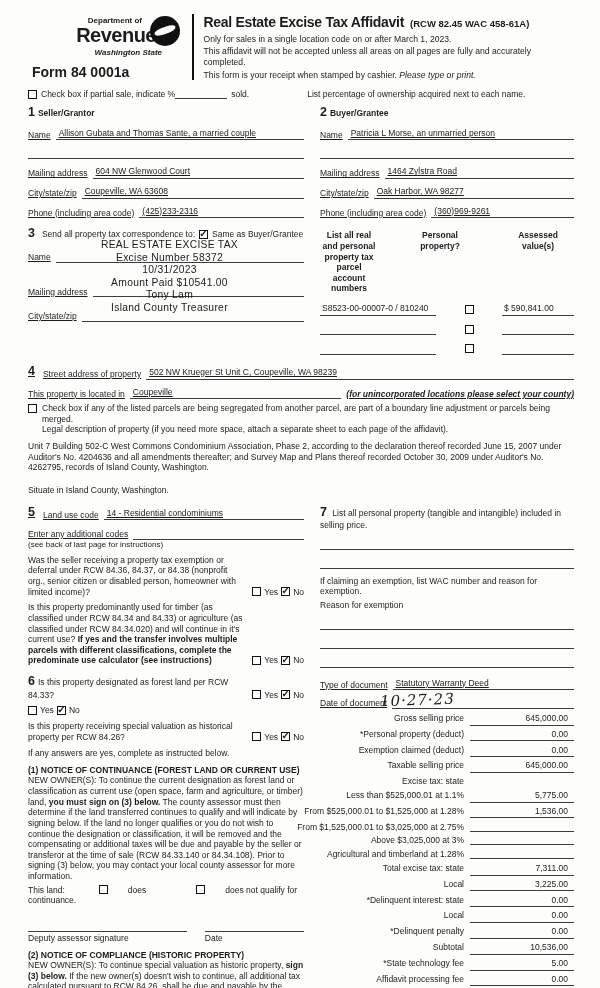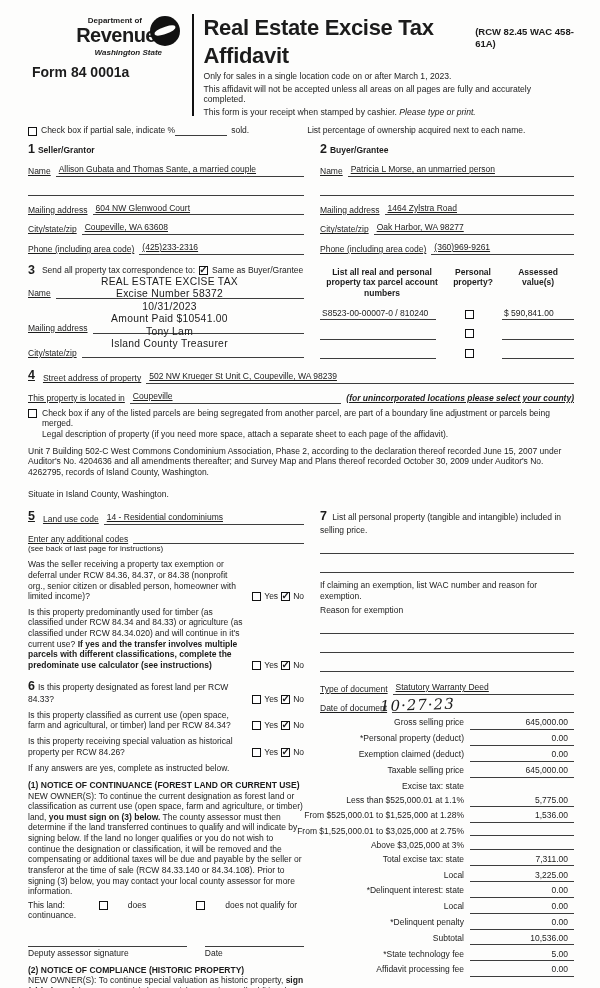--- a/index.html
+++ b/index.html
@@ -17,21 +17,21 @@
   .logo-text { text-align:right; }
   .logo-dept { font-size:8px; font-weight:bold; margin-right:14px; }
   .logo-rev { font-size:20px; font-weight:bold; letter-spacing:-0.5px; line-height:0.9; }
   .logo-state { font-size:8px; font-style:italic; font-weight:bold; margin-top:2px; }
   .logo-mark { width:30px; height:30px; border-radius:50%; background:#111; position:relative; margin-left:-6px; flex:none; }
   .logo-mark::after { content:""; position:absolute; left:4px; top:11px; width:22px; height:7px; background:#fdfdfc; border-radius:50% 40% 50% 40%; transform:rotate(-18deg); }
   .form-no { font-size:14px; font-weight:bold; margin-top:6px; text-align:left; padding-left:4px; }
   .hdr-divider { width:1.5px; background:#111; margin:4px 10px 2px 6px; }
   .hdr-right { flex:1; padding-top:4px; }
   .hdr-title-row { display:flex; align-items:baseline; gap:6px; }
-  .hdr-title { font-size:22px; font-weight:bold; letter-spacing:-0.3px; }
+  .hdr-title { font-size:14px; font-weight:bold; letter-spacing:-0.3px; }
   .hdr-rcw { font-size:9.5px; font-weight:bold; }
   .hdr-sub { font-size:8.6px; margin-top:2px; }
   
   .cbx { display:inline-flex; width:9px; height:9px; border:1.2px solid #111; align-items:center; justify-content:center; flex:none; vertical-align:-1px; background:#fff; }
   .cbx.on::after { content:"✓"; font-size:10px; font-weight:bold; line-height:1; margin-top:-1px; }
   .yn { display:inline-flex; gap:3px; align-items:center; white-space:nowrap; flex:none; }
   .frow { display:flex; align-items:flex-end; gap:5px; margin-top:7px;text-decoration:underline; }
   .frow .lbl { white-space:nowrap; }
   .fill { flex:1; border-bottom:1px solid #3d3d3d; padding:0 3px 1px 3px; min-height:10px; }
   .bline { border-bottom:1px solid #3d3d3d; height:11px; margin-top:8px; }
@@ -40,21 +40,21 @@
   b.inl { font-weight:bold; }
   .twocol { display:flex; gap:16px; }
   .lcol { width:276px; flex:none; }
   .rcol { flex:1; min-width:0; }
   .small { font-size:8px; }
   .hand { font-family:"DejaVu Serif", serif; font-style:italic; font-size:12.5px; display:inline-block; transform:rotate(-2deg); letter-spacing:1px; }
   
   .s3wrap { position:relative; }
   .stamp { position:absolute; left:34px; top:13px; width:215px; text-align:center; font-size:10.3px; line-height:1.22; letter-spacing:0.3px; color:#1a1a1a; z-index:2; }
   
-  .ptable-head { display:flex; font-weight:bold; text-align:center; margin-top:4px; }
+  .ptable-head { display:flex; font-weight:bold; text-align:center; margin-top:4px;gap:33px; }
   .ph1 { flex:1; } .ph2 { width:58px; flex:none; } .ph3 { width:72px; flex:none; }
   .prow { display:flex; align-items:flex-end; margin-top:9px; gap:4px; }
   .prow .pnum { flex:1; border-bottom:1px solid #3d3d3d; padding:0 2px 1px 2px; min-height:10px; }
   .prow .pbox { width:58px; flex:none; text-align:center; }
   .prow .pval { width:72px; flex:none; border-bottom:1px solid #3d3d3d; padding:0 2px 1px 2px; min-height:10px; }
   
   .qrow { display:flex; justify-content:space-between; align-items:flex-end; gap:6px; margin-top:5px; }
   .qtext { flex:1; }
   
   .xrow { display:flex; justify-content:flex-end; align-items:flex-start; margin-top:3.2px; }
@@ -258,21 +258,20 @@
       <div class="qrow" style="margin-top:8px;">
         <span class="qtext"><span class="secnum">6</span><span>Is this property designated as forest land per RCW 84.33?</span></span>
         <span class="yn">
             <span class="cbx"></span>
             <span>Yes</span>
             <span class="cbx on"></span>
             <span>No</span>
           </span>
       </div>
       <div class="qrow">
-        <span class="qtext">Is this property classified as current use (open space, farm and agricultural, or timber) land per RCW 84.34?</span>
         <span class="yn">
             <span class="cbx"></span>
             <span>Yes</span>
             <span class="cbx on"></span>
             <span>No</span>
           </span>
       </div>
       <div class="qrow">
         <span class="qtext">Is this property receiving special valuation as historical property per RCW 84.26?</span>
         <span class="yn">
@@ -362,20 +361,24 @@
           </div>
           <div class="xrow row-money">
             <span class="xl">From $1,525,000.01 to $3,025,000 at 2.75%</span>
             <span class="xv"></span>
           </div>
           <div class="xrow row-money">
             <span class="xl">Above $3,025,000 at 3%</span>
             <span class="xv"></span>
           </div>
           <div class="xrow row-money">
+            <span class="xl">Agricultural and timberland at 1.28%</span>
+            <span class="xv"></span>
+          </div>
+          <div class="xrow row-money">
             <span class="xl">Total excise tax: state</span>
             <span class="xv">7,311.00</span>
           </div>
           <div class="xrow row-money">
             <span class="xl">Local</span>
             <span class="xv">3,225.00</span>
           </div>
           <div class="xrow row-money">
             <span class="xl">*Delinquent interest: state</span>
             <span class="xv">0.00</span>

